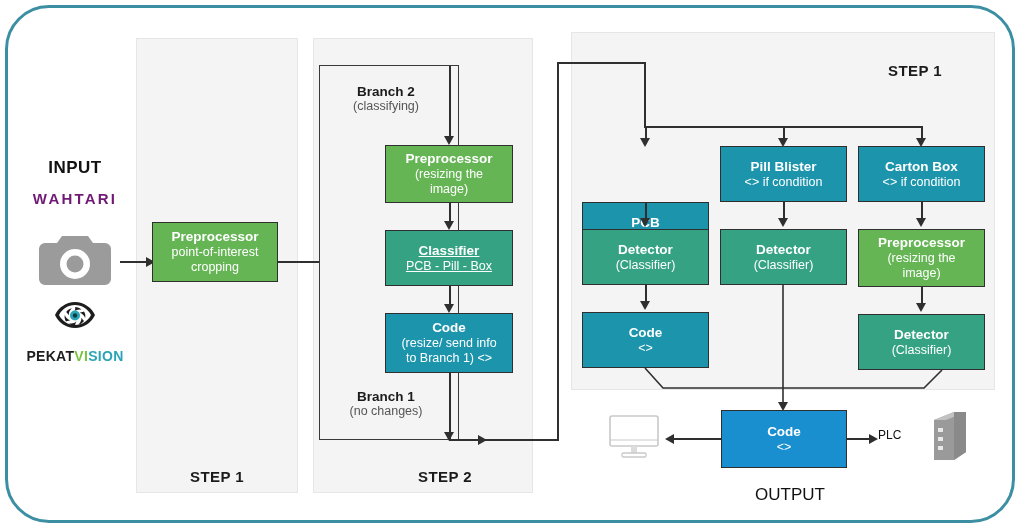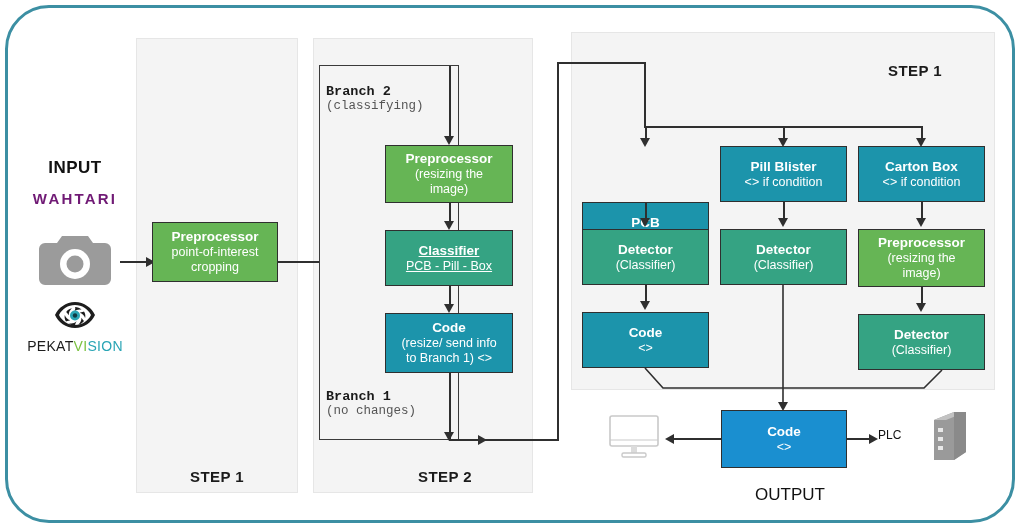--- a/index.html
+++ b/index.html
@@ -26,30 +26,30 @@
   .ln{position:absolute;background:#2f2f2f;}
   .lnh{height:1.6px;}
   .lnv{width:1.6px;}
   .arw{position:absolute;width:0;height:0;}
   .arw-d{border-left:5.5px solid transparent;border-right:5.5px solid transparent;border-top:9px solid #2f2f2f;}
   .arw-r{border-top:5.5px solid transparent;border-bottom:5.5px solid transparent;border-left:9px solid #2f2f2f;}
   .arw-l{border-top:5.5px solid transparent;border-bottom:5.5px solid transparent;border-right:9px solid #2f2f2f;}
 
   .boxout{position:absolute;border:1.5px solid #3a3a3a;box-sizing:border-box;background:transparent;}
 
-  .lbl{position:absolute;font-family:Liberation Mono, monospace;}
+  .lbl{position:absolute;text-align:center;}
   .lbl .b1{font-weight:bold;font-size:13.5px;color:#1b1b1b;}
   .lbl .b2{font-size:12.5px;color:#555;}
 
   #inputTitle{position:absolute;left:20px;top:158px;width:110px;text-align:center;
               font-size:17px;font-weight:bold;color:#111;letter-spacing:.5px;}
   #wahtari{position:absolute;left:20px;top:190px;width:110px;text-align:center;
            font-size:15px;font-weight:bold;color:#701a75;letter-spacing:2.2px;}
   #pekatWrap{position:absolute;left:20px;top:300px;width:110px;text-align:center;}
-  #pekatTxt{font-size:14px;font-weight:normal;letter-spacing:.3px;margin-top:0;}
+  #pekatTxt{font-size:14px;font-weight:bold;letter-spacing:.3px;margin-top:10px;}
   #pekatTxt .p1{color:#1d1d1d;}
   #pekatTxt .p2{color:#7cc242;}
   #pekatTxt .p3{color:#2aa5b5;}
 
   #outLabel{position:absolute;left:700px;top:485px;width:180px;text-align:center;
             font-size:17px;color:#111;}
   #plcLabel{position:absolute;left:878px;top:428px;font-size:12px;color:#111;}
 </style>
 </head>
 <body>

